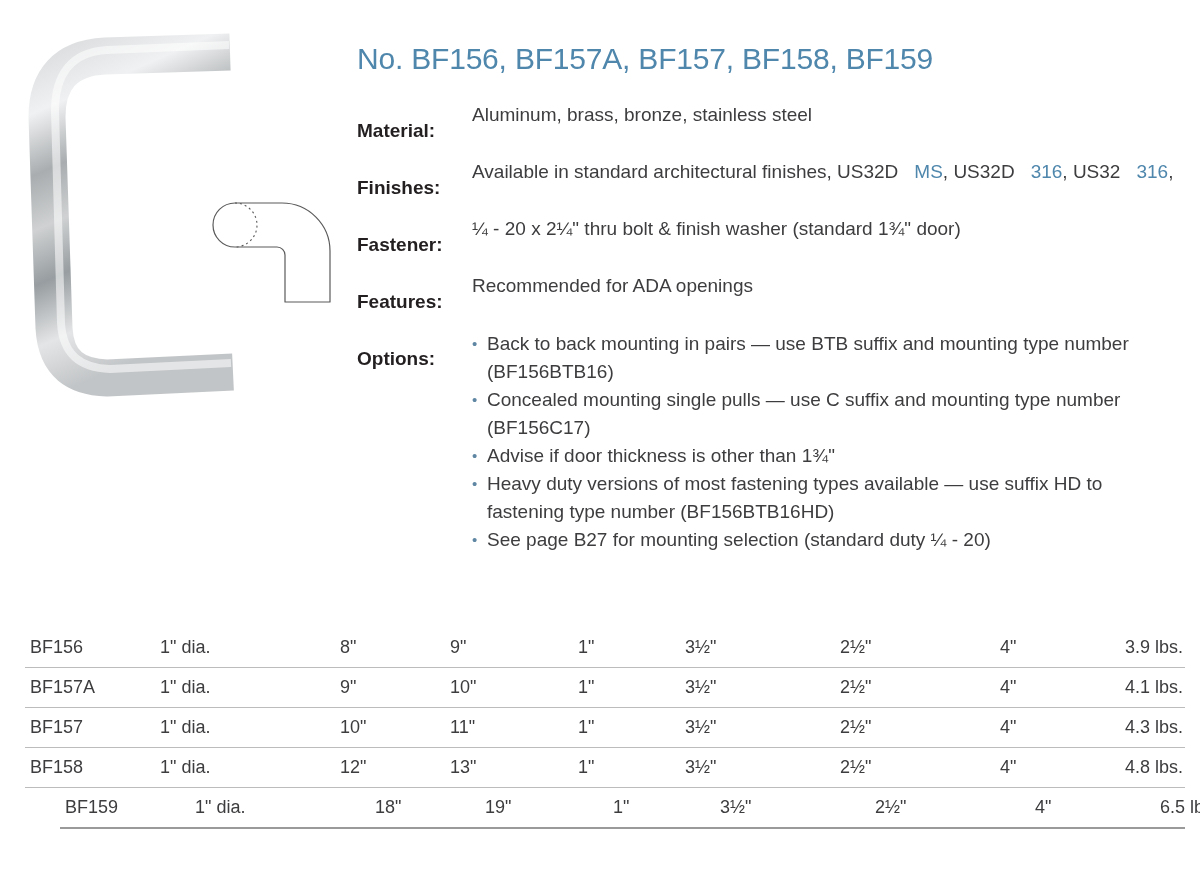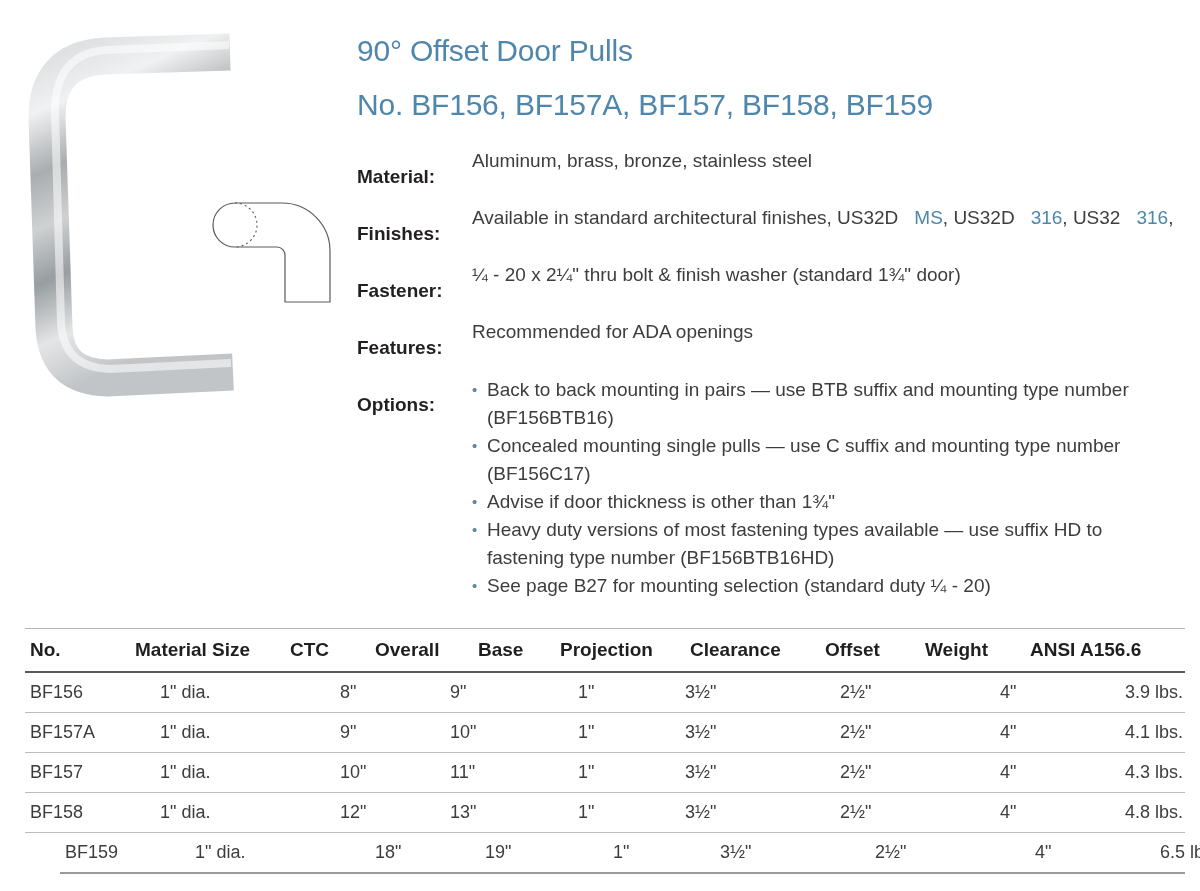--- a/index.html
+++ b/index.html
@@ -53,21 +53,20 @@
     <path d="M 204,20 L 82,25 C 46,27 30,50 30,86 L 36,298 C 38,331 57,343 85,344 L 206,338" fill="none" stroke="#ffffff" stroke-opacity="0.55" stroke-width="8" stroke-linejoin="round"></path>
   </svg>
 
   <svg class="diagram" viewBox="0 0 140 120" aria-hidden="true">
     <path d="M 35,13 A 22,22 0 0 0 35,57" fill="none" stroke="#5a5a5a" stroke-width="1.2"></path>
     <path d="M 35,13 A 22,22 0 0 1 35,57" fill="none" stroke="#5a5a5a" stroke-width="1.1" stroke-dasharray="2,3"></path>
     <path d="M 35,13 L 82,13 A 48,48 0 0 1 130,61 L 130,112 L 85,112 L 85,65 A 8,8 0 0 0 77,57 L 35,57" fill="none" stroke="#5a5a5a" stroke-width="1.2" stroke-linejoin="round"></path>
   </svg>
 
   <div class="content">
-    <div class="title title1">90° Offset Door Pulls</div>
     <div class="title title2">No. BF156, BF157A, BF157, BF158, BF159</div>
 
     <div class="spec-row">
       <div class="spec-label">Material:</div>
       <div class="spec-value nowrap">Aluminum, brass, bronze, stainless steel</div>
     </div>
 
     <div class="spec-row">
       <div class="spec-label">Finishes:</div>
       <div class="spec-value">
@@ -126,42 +125,20 @@
 
           <div class="opt-line">
             <span class="opt-bullet">•</span>
             <span>See page B27 for mounting selection (standard duty ¼ - 20)</span>
           </div>
         </div>
     </div>
   </div>
 
   <div class="spec-table">
-    <div class="tgrid thead">
-
-        <div>No.</div>
-
-        <div>Material Size</div>
-
-        <div>CTC</div>
-
-        <div>Overall</div>
-
-        <div>Base</div>
-
-        <div>Projection</div>
-
-        <div>Clearance</div>
-
-        <div>Offset</div>
-
-        <div>Weight</div>
-
-        <div>ANSI A156.6</div>
-      </div>
     <div>
 
         <div class="tgrid trow">
           <div>BF156</div>
           <div>1" dia.</div>
           <div>8"</div>
           <div>9"</div>
           <div>1"</div>
           <div>3½"</div>
           <div>2½"</div>

